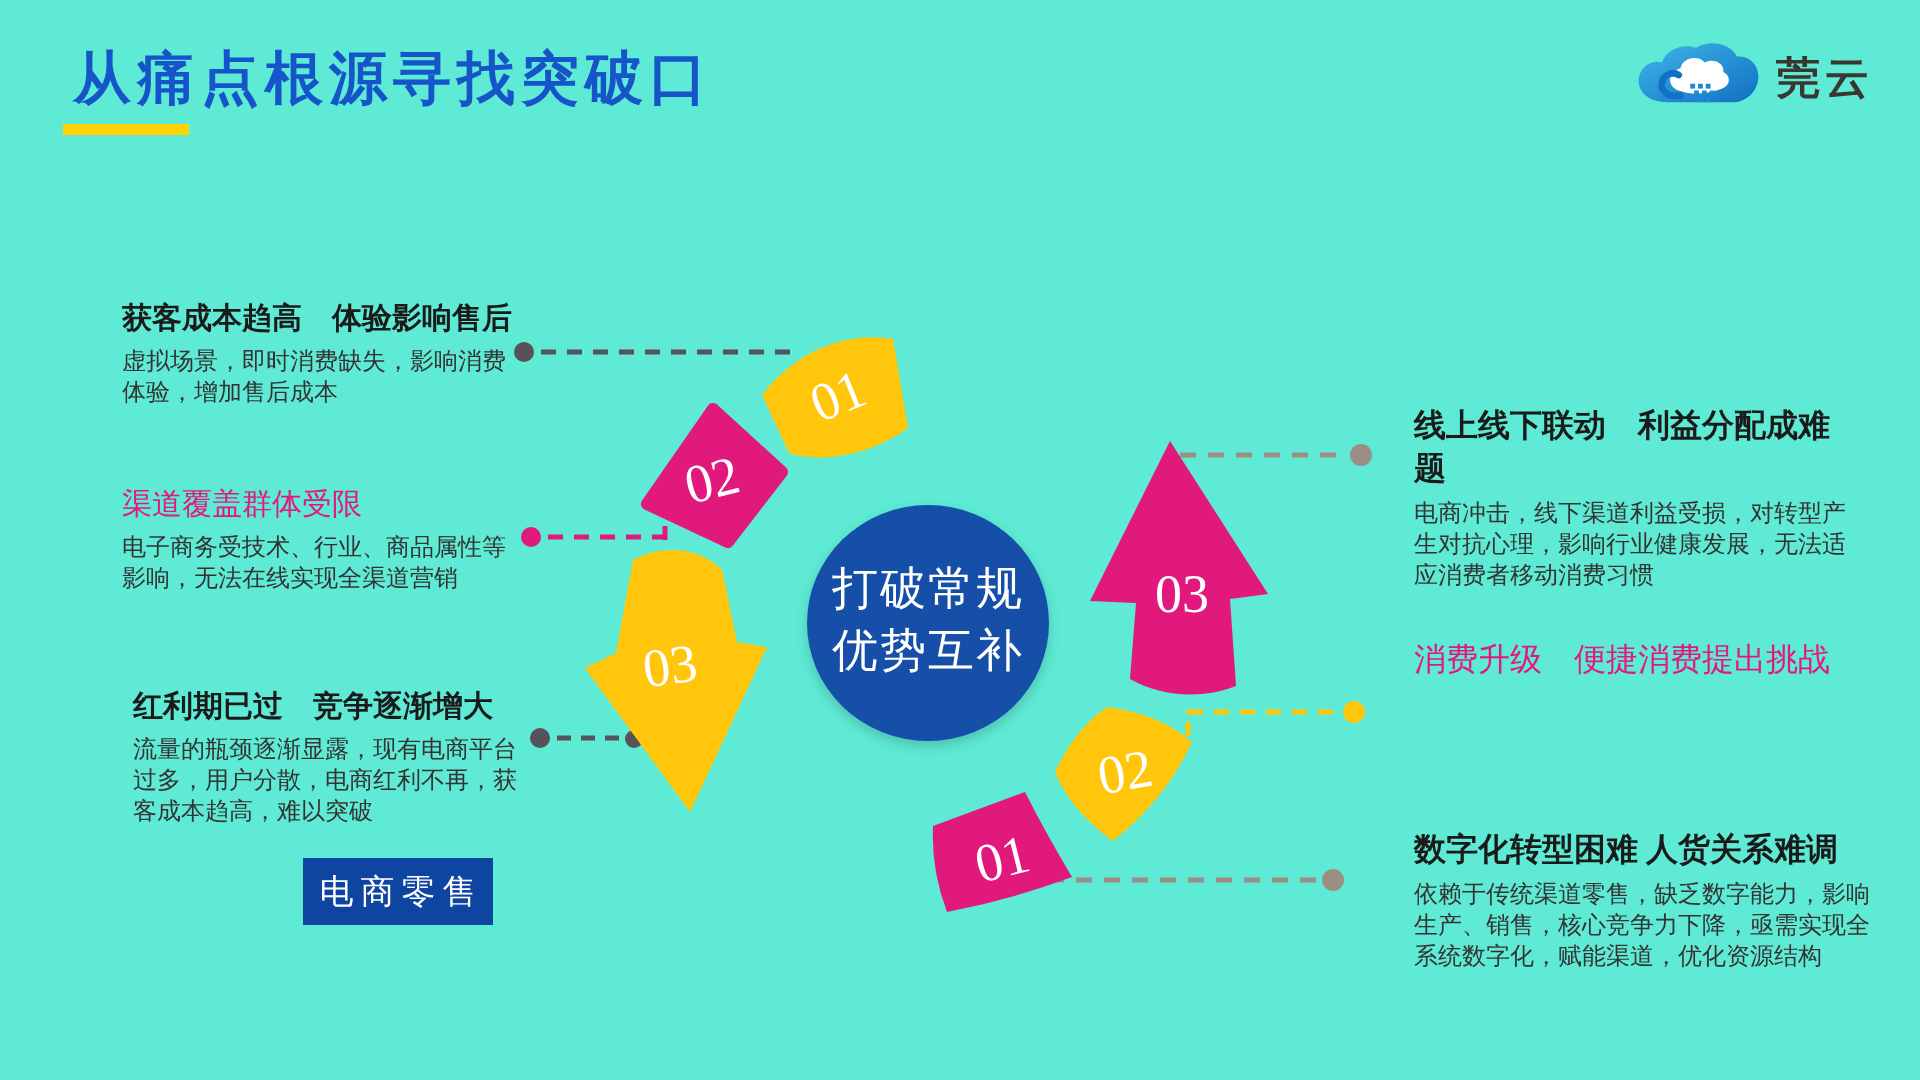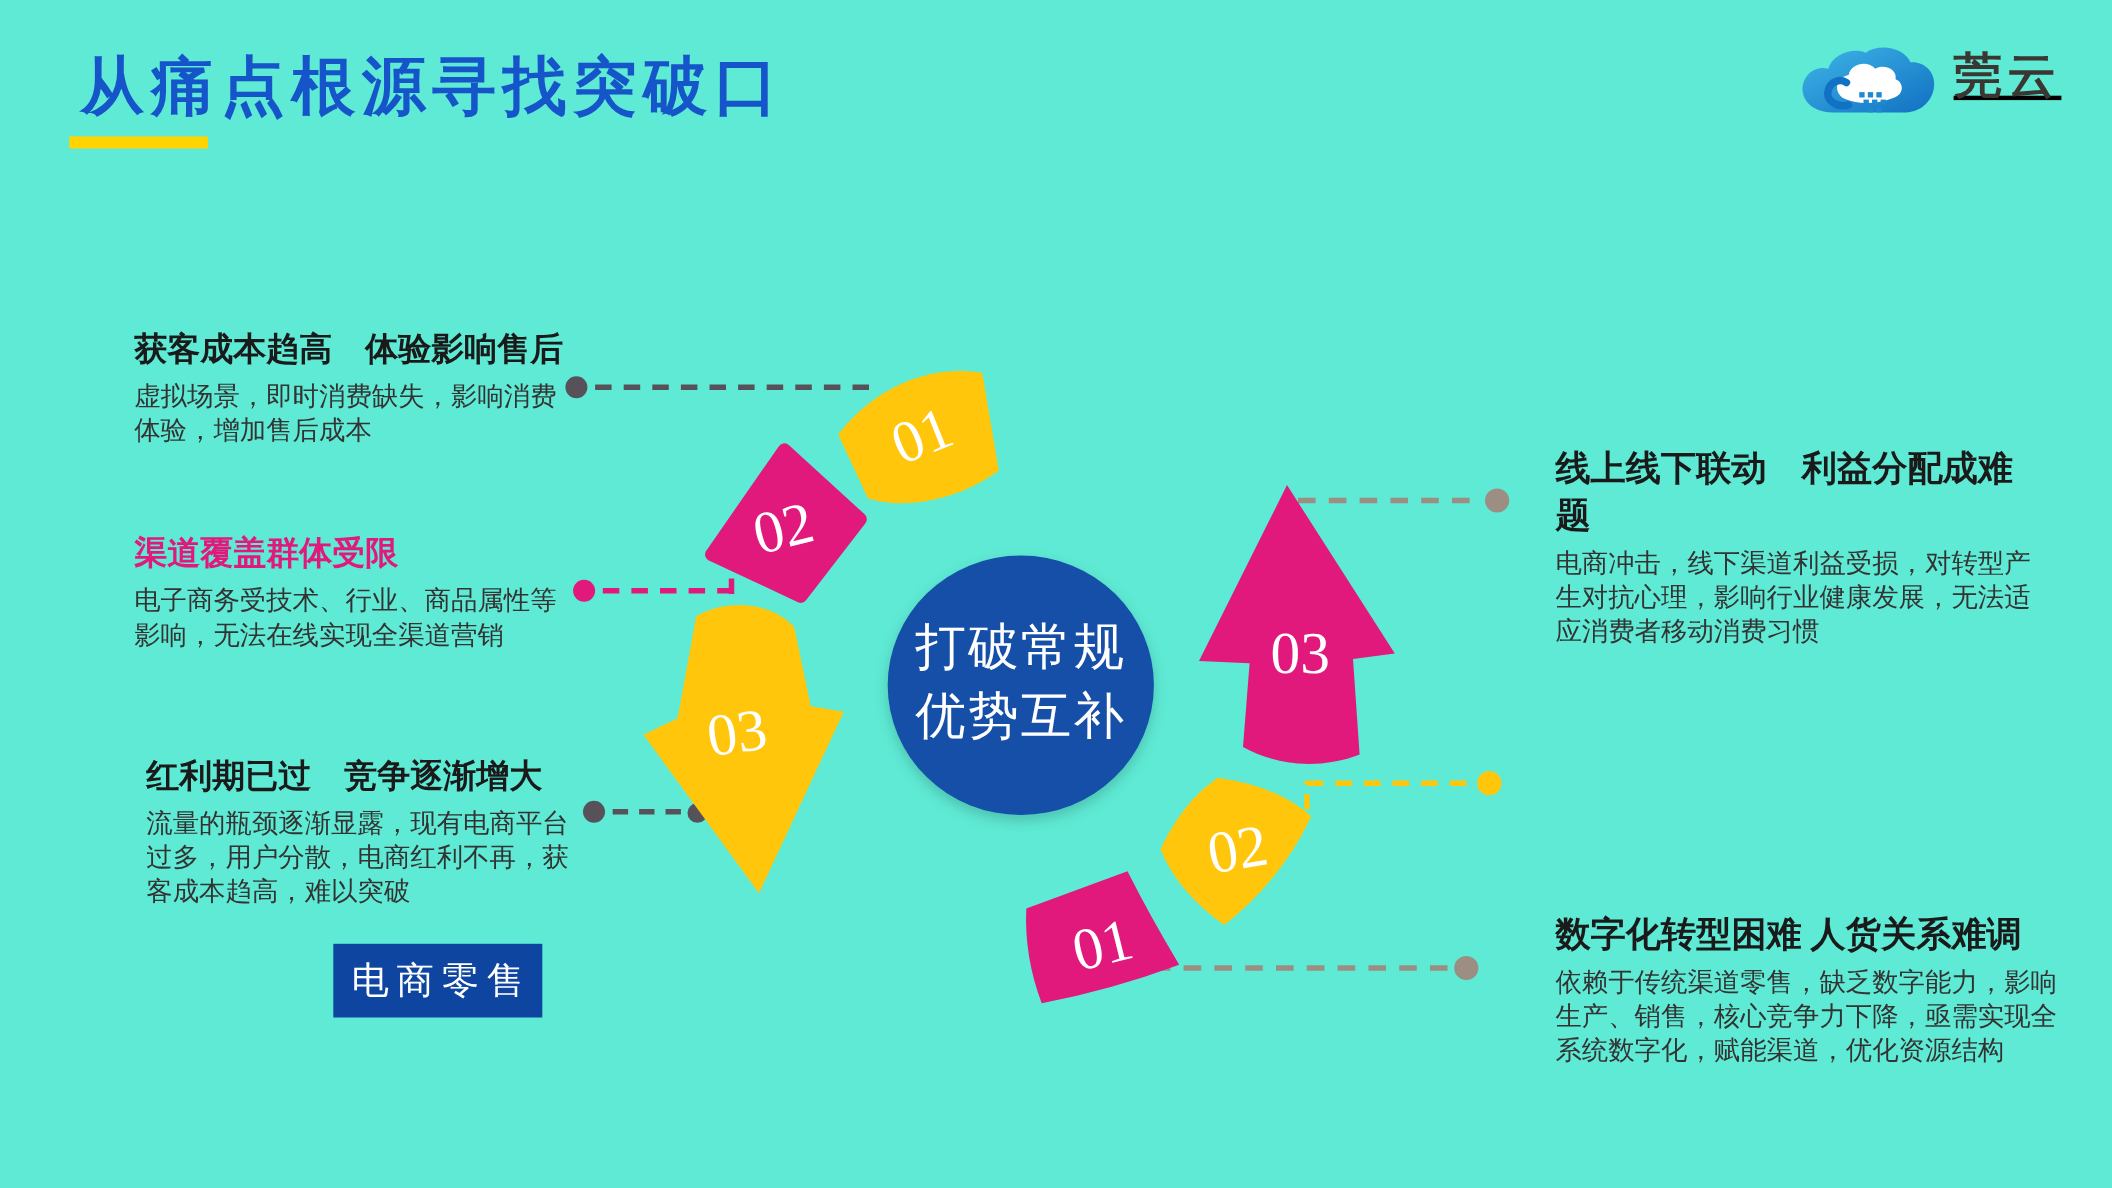--- a/index.html
+++ b/index.html
@@ -5,31 +5,31 @@
   html,body{margin:0;padding:0;background:#e4e4e6;}
   .slide{
     position:relative;width:1920px;height:1080px;background:#5eead4;overflow:hidden;
     font-family:"Liberation Serif","DejaVu Serif",serif;
   }
   .page-title{
     position:absolute;left:73px;top:40px;margin:0;
     font-size:58px;font-weight:bold;color:#1655C9;letter-spacing:6px;white-space:nowrap;
   }
   .title-underline{position:absolute;left:63px;top:124px;width:126px;height:11px;background:#FFD400;}
-  .brand{position:absolute;top:40px;right:46px;display:flex;gap:14px;text-decoration:underline;}
+  .brand{position:absolute;top:40px;right:46px;display:flex;align-items:center;gap:14px;}
   .brand-name{
     font-family:"Liberation Sans","DejaVu Sans",sans-serif;
     font-size:44px;font-weight:bold;color:#3A3632;letter-spacing:5px;
   }
   .gfx{position:absolute;left:0;top:0;width:1920px;height:1080px;}
   .pain{position:absolute;}
   .pain h3{margin:0 0 8px 0;font-size:30px;line-height:40px;font-weight:bold;color:#1A1A1A;}
   .pain p{margin:0;font-size:24px;line-height:31px;color:#333333;}
   .pain.rcol h3{font-size:32px;line-height:43px;}
-  .pain.pink h3{color:#E1197D;font-weight:bold;}
+  .pain.pink h3{color:#E1197D;font-weight:normal;}
   #pain-l1{left:122px;top:298px;width:398px;}
   #pain-l2{left:122px;top:484px;width:398px;}
   #pain-l3{left:133px;top:686px;width:398px;}
   #pain-r1{left:1414px;top:404px;width:434px;}
   #pain-r2{left:1414px;top:638px;width:425px;}
   #pain-r3{left:1414px;top:828px;width:458px;}
   .badge{
     position:absolute;background:#0E45A0;color:#ffffff;
     display:flex;align-items:center;justify-content:center;
     font-size:34px;letter-spacing:7px;padding-left:7px;box-sizing:border-box;
@@ -147,20 +147,21 @@
   <div class="pain" id="pain-l3">
     <h3>红利期已过　竞争逐渐增大</h3>
     <p>流量的瓶颈逐渐显露，现有电商平台过多，用户分散，电商红利不再，获客成本趋高，难以突破</p>
   </div>
 
   <div class="pain rcol" id="pain-r1">
     <h3>线上线下联动　利益分配成难题</h3>
     <p>电商冲击，线下渠道利益受损，对转型产生对抗心理，影响行业健康发展，无法适应消费者移动消费习惯</p>
   </div>
   <div class="pain rcol pink" id="pain-r2">
+    <h3>消费升级　便捷消费提出挑战</h3>
   </div>
   <div class="pain rcol" id="pain-r3">
     <h3>数字化转型困难 人货关系难调</h3>
     <p>依赖于传统渠道零售，缺乏数字能力，影响生产、销售，核心竞争力下降，亟需实现全系统数字化，赋能渠道，优化资源结构</p>
   </div>
 
   <div class="badge" id="badge-left">电商零售</div>
 
 </div>
 

